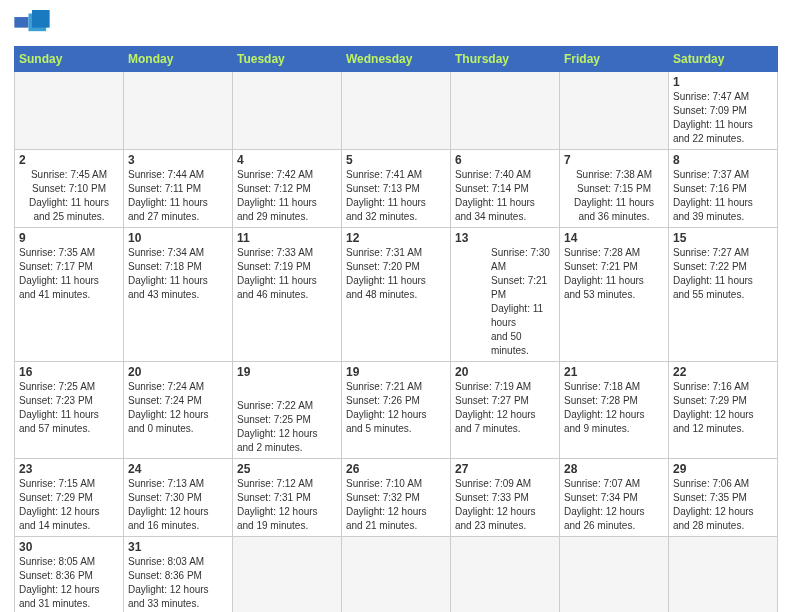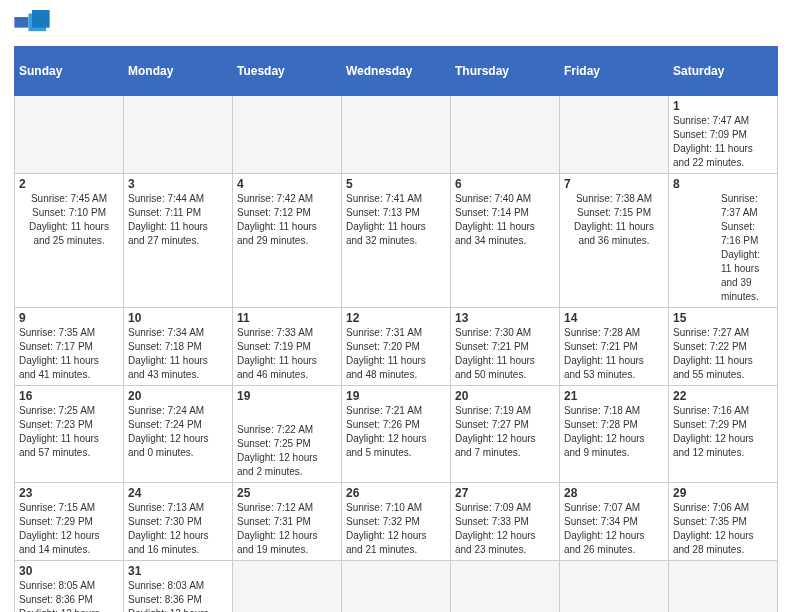--- a/index.html
+++ b/index.html
@@ -51,24 +51,24 @@
       font-size: 14px;
       color: #555;
     }
     .calendar {
       width: 100%;
       border-collapse: collapse;
       border: 1px solid #ccc;
     }
     .calendar th {
       background: #3a6bbf;
-      color: #ffffff;
+      color: #bef264;
       font-size: 12px;
       font-weight: 600;
-      padding: 17px 4px;
+      padding: 5px 4px;
       text-align: left;
       border: 1px solid #3a6bbf;
     }
     .calendar td {
       border: 1px solid #ccc;
       vertical-align: top;
       padding: 3px 4px;
       width: calc(100% / 7);
       min-height: 70px;
       font-size: 9.5px;
@@ -181,21 +181,21 @@
           </td>
           <td>
             <span class="day-num">7</span>
             <div class="day-info" style="white-space: pre-line; text-align: center;">Sunrise: 7:38 AM
 Sunset: 7:15 PM
 Daylight: 11 hours
 and 36 minutes.</div>
           </td>
           <td>
             <span class="day-num">8</span>
-            <div class="day-info" style="white-space: pre-line; margin-left: 48px;">Sunrise: 7:37 AM
+            <div class="day-info" style="white-space: pre-line;">Sunrise: 7:37 AM
 Sunset: 7:16 PM
 Daylight: 11 hours
 and 39 minutes.</div>
           </td>
         </tr>
         <tr>
           <td>
             <span class="day-num">9</span>
             <div class="day-info" style="white-space: pre-line;">Sunrise: 7:35 AM
 Sunset: 7:17 PM
@@ -218,21 +218,21 @@
           </td>
           <td>
             <span class="day-num">12</span>
             <div class="day-info" style="white-space: pre-line;">Sunrise: 7:31 AM
 Sunset: 7:20 PM
 Daylight: 11 hours
 and 48 minutes.</div>
           </td>
           <td>
             <span class="day-num">13</span>
-            <div class="day-info" style="white-space: pre-line;">Sunrise: 7:30 AM
+            <div class="day-info" style="white-space: pre-line; margin-left: 36px;">Sunrise: 7:30 AM
 Sunset: 7:21 PM
 Daylight: 11 hours
 and 50 minutes.</div>
           </td>
           <td>
             <span class="day-num">14</span>
             <div class="day-info" style="white-space: pre-line;">Sunrise: 7:28 AM
 Sunset: 7:21 PM
 Daylight: 11 hours
 and 53 minutes.</div>

